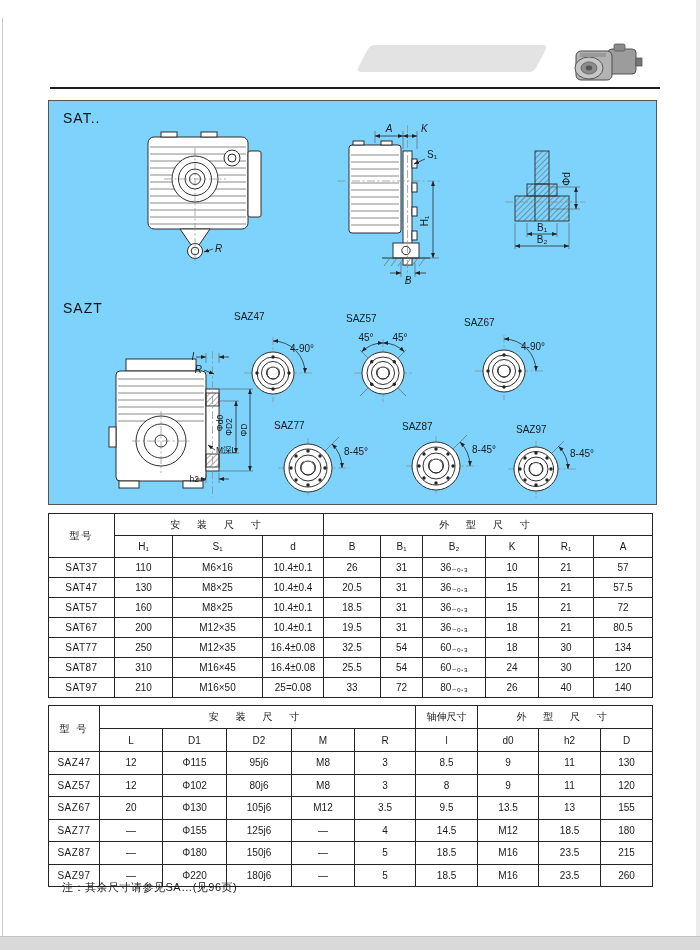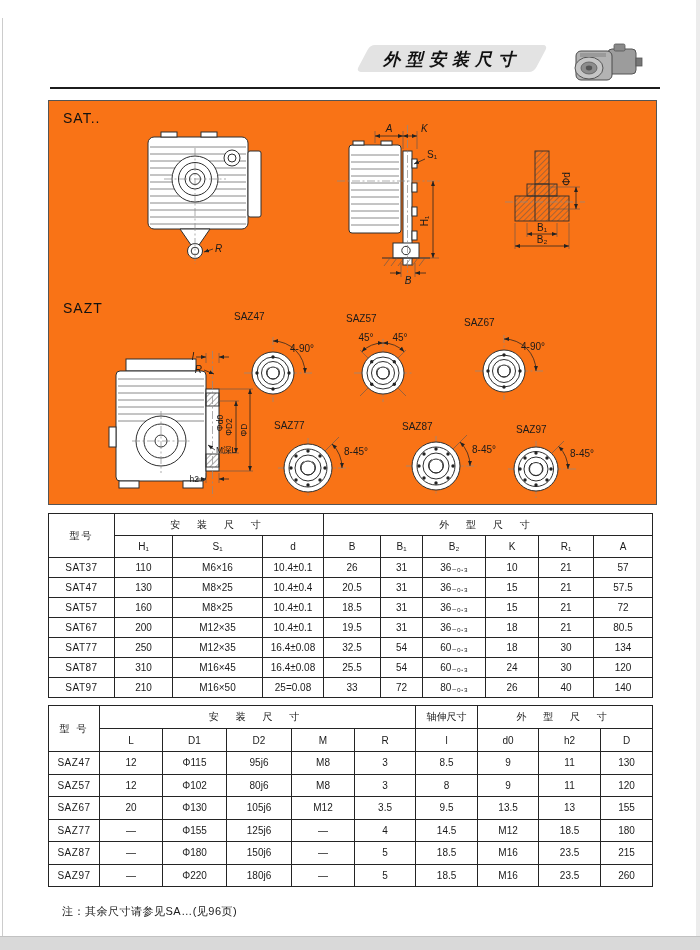--- a/index.html
+++ b/index.html
@@ -19,21 +19,21 @@
   }
   .title-text {
     position:absolute; left:366px; top:48px; width:172px; text-align:center;
     font-size:17px; font-weight:bold; font-style:italic; letter-spacing:6px; color:#111;
     white-space:nowrap;
   }
   .gear-photo { position:absolute; left:568px; top:40px; }
   .header-rule { position:absolute; left:50px; top:87px; width:610px; height:2px; background:#1c1c1c; }
 
   
-  .drawing-box { position:absolute; left:48px; top:100px; width:607px; height:403px; border:1px solid #555; background:#f97316; }
+  .drawing-box { position:absolute; left:48px; top:100px; width:607px; height:403px; border:1px solid #555; background:#7dd3fc; }
   .dlab   { font-size:10px; fill:#1a1a1a; }
   .dlab-s { font-size:8.5px; fill:#1a1a1a; }
   .dlab-big { font-size:14px; fill:#111; letter-spacing:1px; }
   .s    { fill:none; stroke:#2e2e2e; stroke-width:1; }
   .sf   { fill:#ffffff; stroke:#2e2e2e; stroke-width:1; }
   .fin  { fill:none; stroke:#4a4a4a; stroke-width:0.65; }
   .cl   { fill:none; stroke:#8a8a8a; stroke-width:0.7; stroke-dasharray:8 2.5 2 2.5; }
   .dim  { fill:none; stroke:#222; stroke-width:0.75; }
   .thin { fill:none; stroke:#555; stroke-width:0.6; }
   .hat  { fill:url(#h45); stroke:#2e2e2e; stroke-width:0.9; }
@@ -50,31 +50,30 @@
   .t1 thead tr th { height:21px; }
   .t1 tbody td { height:19px; }
   .t2 { top:705px; }
   .t2 thead tr th { height:22px; }
   .t2 tbody td { height:21.5px; }
   .model-cell { font-size:10.5px; letter-spacing:0.5px;margin-left:23px; }
   .group-h { letter-spacing:7px; font-size:11px;margin-top:34px; }
   .group-h-tight { letter-spacing:0; font-size:10px; }
   .model-h { letter-spacing:2px; font-size:11px; }
 
-  .note { position:absolute; left:62px; top:904px; font-size:11px; color:#1a1a1a; letter-spacing:0.5px; }
+  .note { position:absolute; left:62px; top:880px; font-size:11px; color:#1a1a1a; letter-spacing:0.5px; }
 </style>
 </head>
 <body>
 
 <div class="page">
   <div class="edge-left"></div>
   <div class="edge-right"></div>
 
   <div class="title-banner"></div>
-  <div class="title-text">外型安装尺寸</div>
   <svg class="gear-photo" width="76" height="48" viewBox="0 0 76 48">
     <rect x="40" y="9" width="28" height="25" rx="4" fill="#9c9c9c" stroke="#555" stroke-width="1"></rect>
     <rect x="46" y="4" width="11" height="7" rx="1.5" fill="#8a8a8a" stroke="#555" stroke-width="0.8"></rect>
     <rect x="68" y="18" width="6" height="8" fill="#777" stroke="#555" stroke-width="0.8"></rect>
     <rect x="8" y="11" width="36" height="29" rx="5" fill="#b3b3b3" stroke="#4a4a4a" stroke-width="1"></rect>
     <ellipse cx="21" cy="28" rx="14" ry="11" fill="#c6c6c6" stroke="#555" stroke-width="1"></ellipse>
     <ellipse cx="21" cy="28" rx="8" ry="6" fill="#8d8d8d" stroke="#5a5a5a" stroke-width="0.8"></ellipse>
     <ellipse cx="21" cy="28" rx="3.2" ry="2.4" fill="#555"></ellipse>
     <rect x="12" y="13" width="26" height="4" fill="#9a9a9a"></rect>
   </svg>

